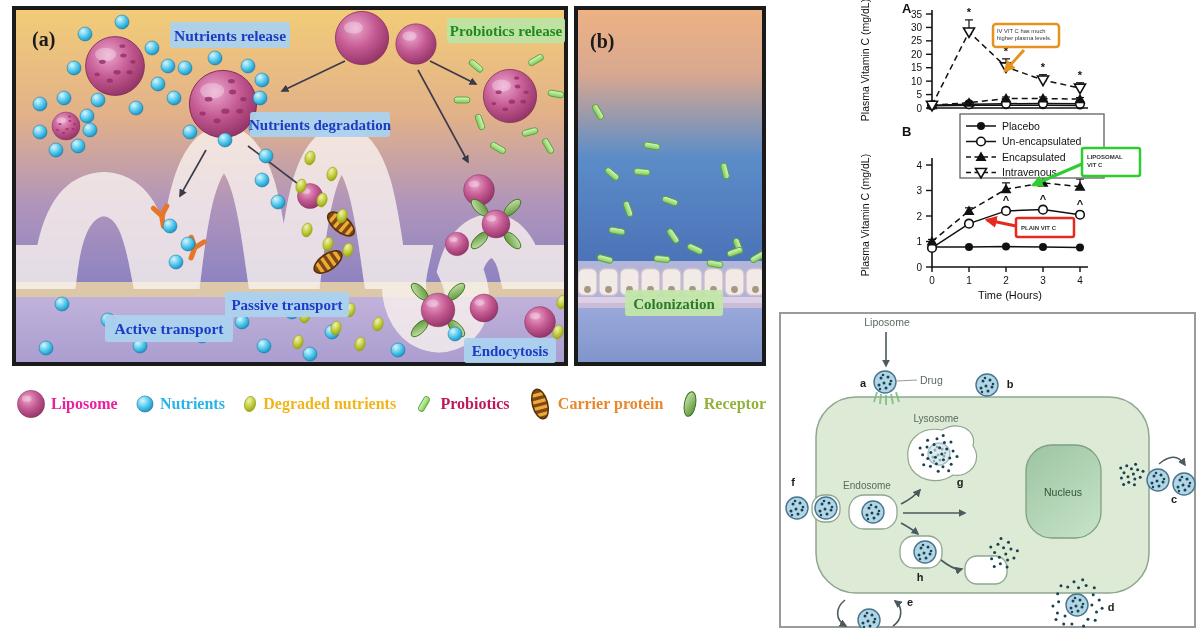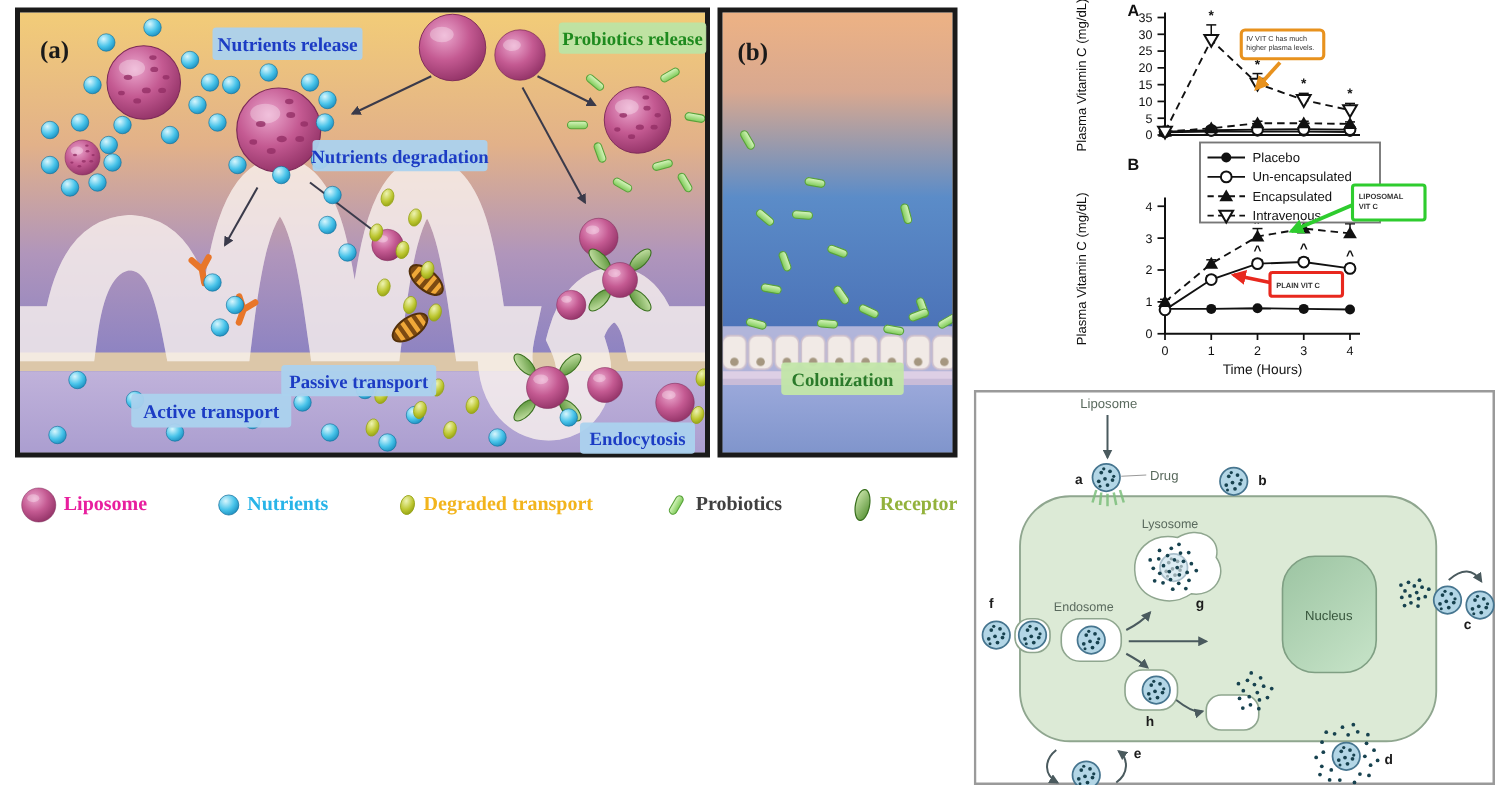--- a/index.html
+++ b/index.html
@@ -4,21 +4,21 @@
 <style>
   html,body{margin:0;padding:0;background:#fff;}
   .canvas{position:relative;width:1200px;height:628px;background:#ffffff;overflow:hidden;
           font-family:"Liberation Sans", sans-serif;}
   #gut-fig{position:absolute;left:10px;top:4px;}
   #fig-legend{position:absolute;left:10px;top:382px;width:762px;height:44px;
       display:flex;align-items:center;justify-content:space-between;padding:0 6px;box-sizing:border-box;
       font-family:"Liberation Serif", serif;font-weight:bold;font-size:16px;}
   .leg-item{display:flex;align-items:center;gap:5px;white-space:nowrap;}
   .leg-item svg{display:block;}
-  .c-lipo{color:#e81f9e}.c-nut{color:#28b4e8}.c-deg{color:#f2b41c}.c-prob{color:#404040}
+  .c-lipo{color:#e81f9e}.c-nut{color:#28b4e8}.c-deg{color:#f2b41c}.c-prob{color:#be185d}
   .c-trans{color:#f0822a}.c-carr{color:#e8872b}.c-rec{color:#93b23c}
   #charts{position:absolute;left:856px;top:0px;}
   #cell-fig{position:absolute;left:779px;top:312px;}
   text{user-select:none;}
 </style>
 </head>
 <body>
 
 <div class="canvas">
 
@@ -322,29 +322,37 @@
           </g>
         </svg>
       <span>Nutrients</span>
     </div>
     <div class="leg-item c-deg">
       <svg width="16" height="24" viewBox="-8 -12 16 24">
         <g transform="rotate(12) scale(1.1)">
             <use href="#degnut"></use>
           </g>
         </svg>
-      <span>Degraded transport</span>
+      <span>Degraded nutrients</span>
     </div>
     <div class="leg-item c-prob">
       <svg width="22" height="24" viewBox="-11 -12 22 24">
         <g transform="rotate(-60)">
             <use href="#probi"></use>
           </g>
         </svg>
       <span>Probiotics</span>
+    </div>
+    <div class="leg-item c-carr">
+      <svg width="26" height="34" viewBox="-13 -17 26 34">
+        <g transform="rotate(75) scale(0.95)">
+            <use href="#carrier"></use>
+          </g>
+        </svg>
+      <span>Carrier protein</span>
     </div>
     <div class="leg-item c-rec">
       <svg width="18" height="30" viewBox="-9 -15 18 30">
         <g transform="rotate(10) scale(1.25)">
             <use href="#recept"></use>
           </g>
         </svg>
       <span>Receptor</span>
     </div>
   </div>

